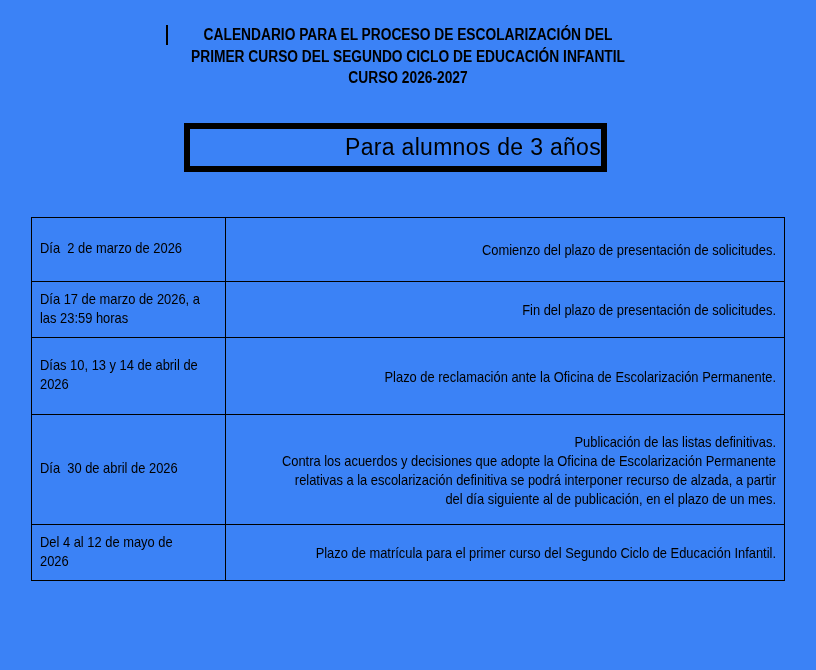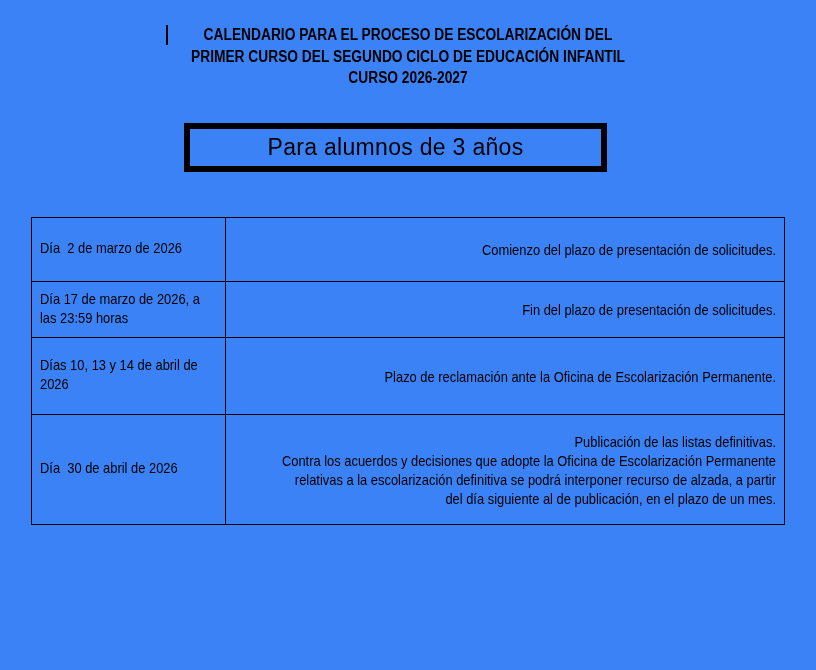--- a/index.html
+++ b/index.html
@@ -46,21 +46,21 @@
   
   .subtitle-box {
     position: absolute;
     left: 184px;
     top: 123px;
     width: 423px;
     height: 49px;
     border: 6px solid #000000;
     display: flex;
     align-items: center;
-    justify-content: center;
+    justify-content: flex-end;
   }
   .subtitle-text {
     font-size: 23px;
     letter-spacing: 0.3px;
     color: #000000;
     white-space: pre;
   }
 
   
   table.schedule {
@@ -157,16 +157,25 @@
         <td class="c-date">
           <span class="cnd">Día  30 de abril de 2026</span>
         </td>
         <td class="c-desc">
           <span class="cnd">Publicación de las listas definitivas.
 Contra los acuerdos y decisiones que adopte la Oficina de Escolarización Permanente
 relativas a la escolarización definitiva se podrá interponer recurso de alzada, a partir
 del día siguiente al de publicación, en el plazo de un mes.</span>
         </td>
       </tr>
+      <tr class="rh-6">
+        <td class="c-date">
+          <span class="cnd">Del 4 al 12 de mayo de
+2026</span>
+        </td>
+        <td class="c-desc">
+          <span class="cnd">Plazo de matrícula para el primer curso del Segundo Ciclo de Educación Infantil.</span>
+        </td>
+      </tr>
     </tbody>
   </table>
 
 </div>
 
 </body></html>

